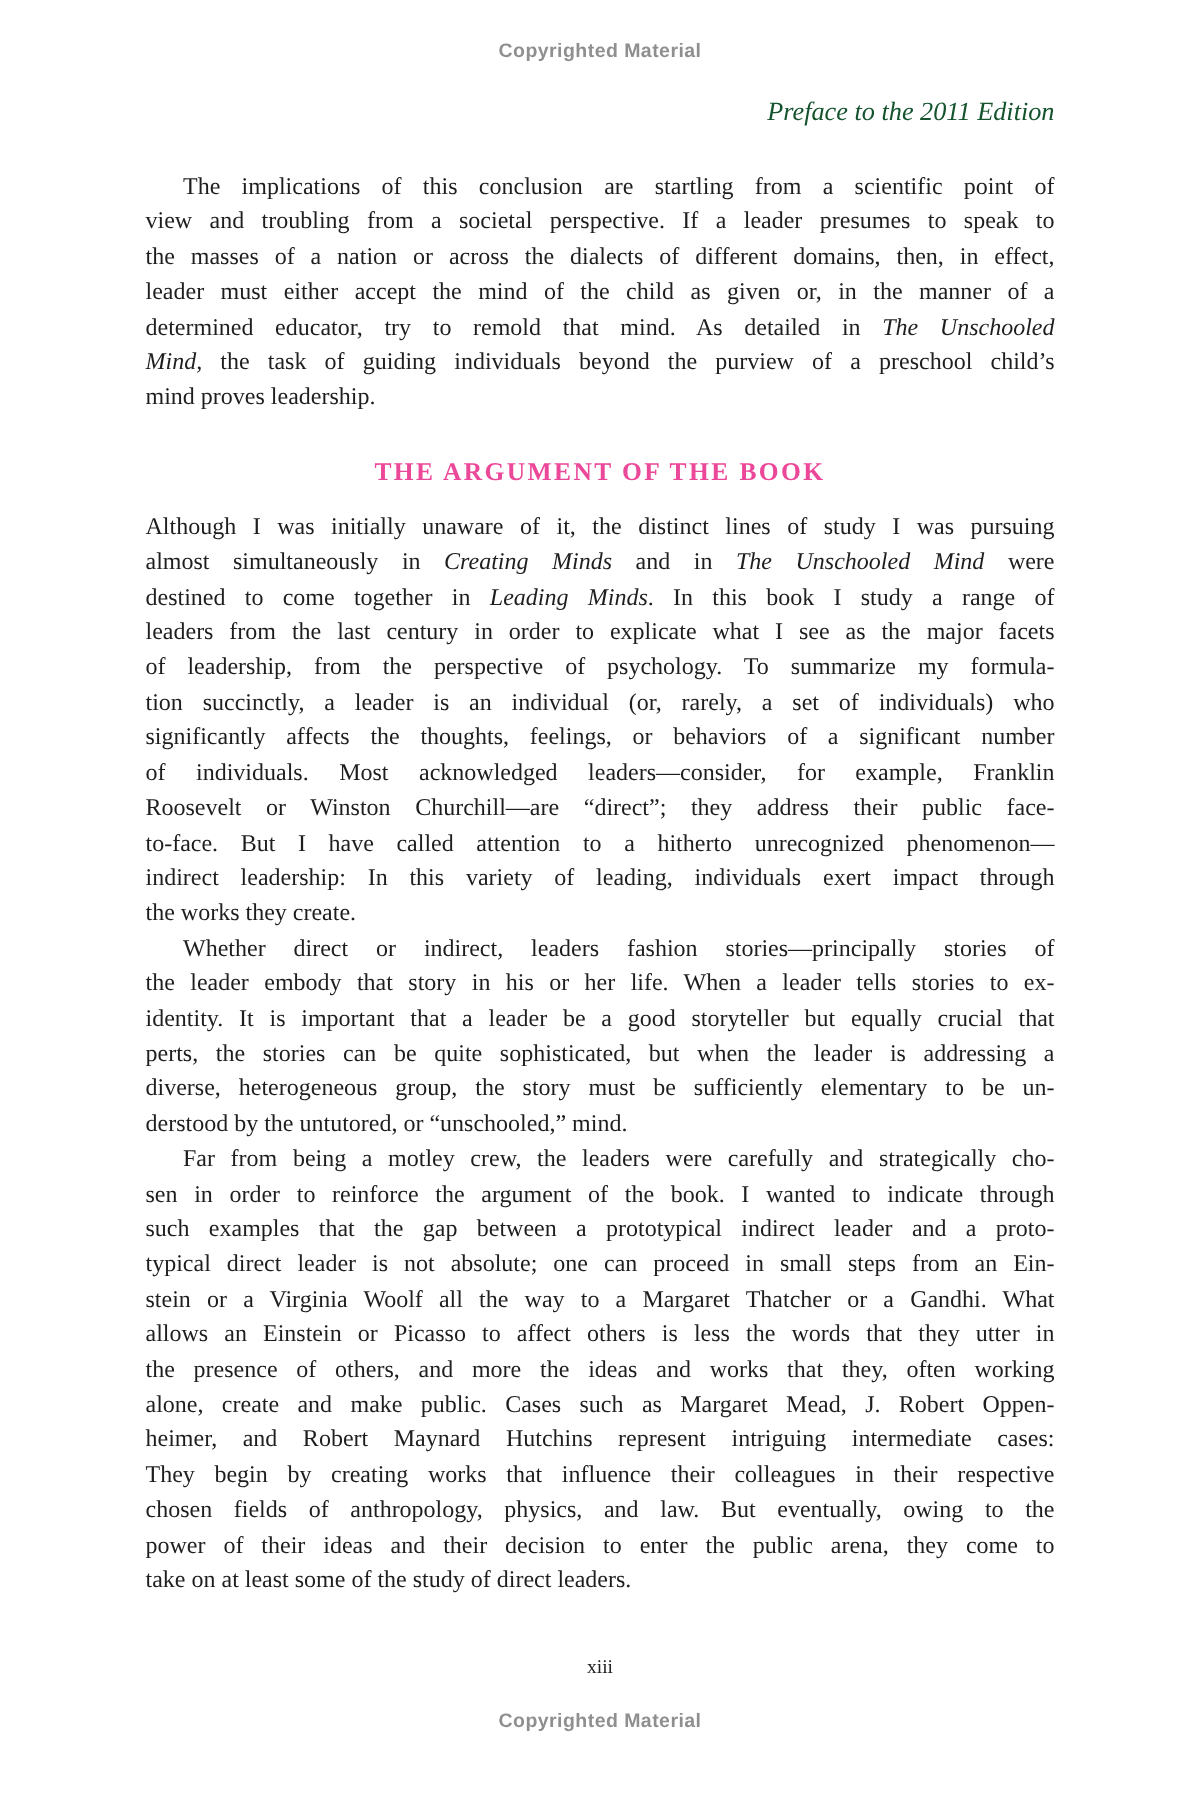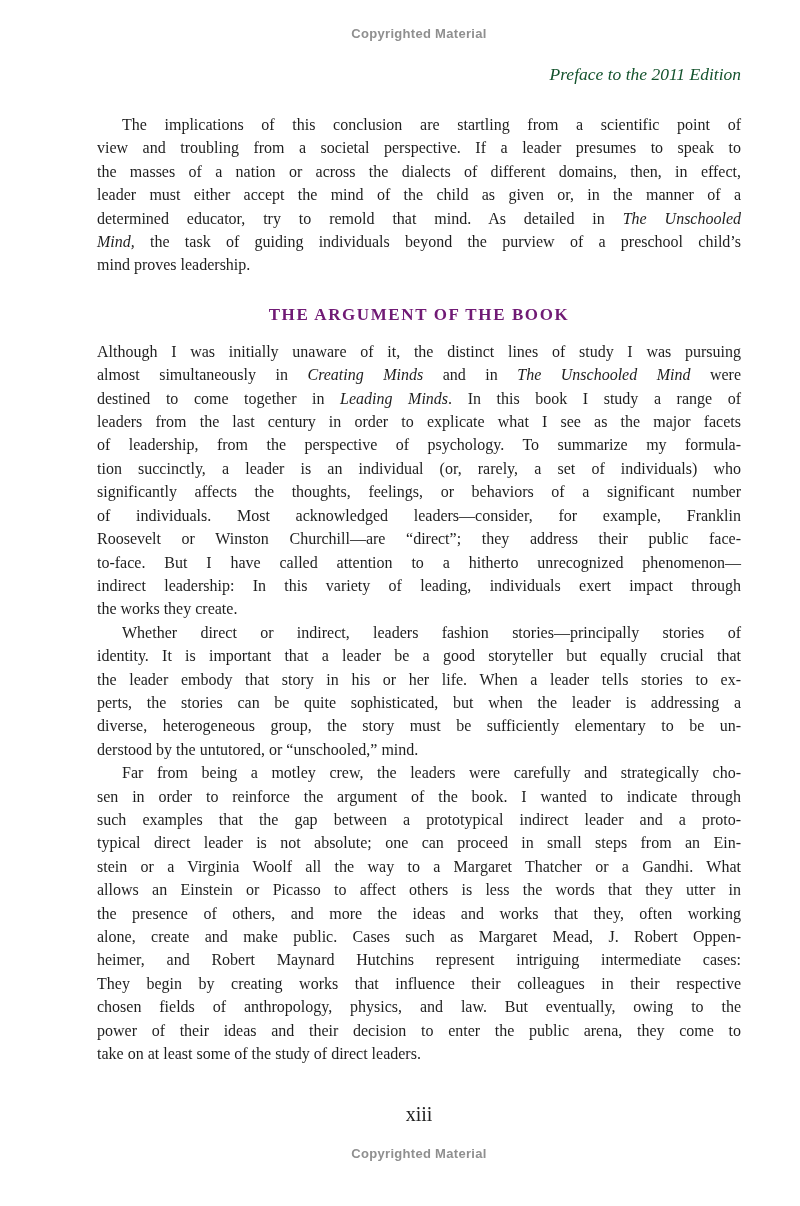--- a/index.html
+++ b/index.html
@@ -11,21 +11,21 @@
     width: 800px;
     height: 1206px;
     font-family: "Liberation Serif", serif;
     color: #1e1e1e;
     overflow: hidden;
   }
   .page {
     box-sizing: border-box;
     width: 800px;
     height: 1206px;
-    padding: 26px 59px 0 97px;
+    padding: 26px 97px 0 97px;
   }
   .copyright-notice {
     font-family: "Liberation Sans", sans-serif;
     font-weight: bold;
     font-size: 13px;
     letter-spacing: 0.3px;
     color: #8f8f8f;
     text-align: center;
   }
   .page-title {
@@ -52,26 +52,26 @@
   .para.indent .line:first-child {
     text-indent: 25px;
   }
   .section-heading {
     text-align: center;
     font-weight: bold;
     font-size: 17px;
     letter-spacing: 1.6px;
     line-height: 24px;
     margin: 26px 0 13px 0;
-    color: #701a75;
+    color: #ec4899;
   }
   .page-number {
     margin-top: 38px;
     text-align: center;
-    font-size: 20px;
+    font-size: 13px;
     color: #222222;
   }
   .copyright-bottom {
     margin-top: 20px;
   }
   em { font-style: italic; }
 </style>
 </head>
 <body>
 
@@ -100,22 +100,22 @@
         <div class="line">tion succinctly, a leader is an individual (or, rarely, a set of individuals) who</div>
         <div class="line">significantly affects the thoughts, feelings, or behaviors of a significant number</div>
         <div class="line">of individuals. Most acknowledged leaders—consider, for example, Franklin</div>
         <div class="line">Roosevelt or Winston Churchill—are “direct”; they address their public face-</div>
         <div class="line">to-face. But I have called attention to a hitherto unrecognized phenomenon—</div>
         <div class="line">indirect leadership: In this variety of leading, individuals exert impact through</div>
         <div class="line last">the works they create.</div>
       </div>
       <div class="para indent">
         <div class="line">Whether direct or indirect, leaders fashion stories—principally stories of</div>
+        <div class="line">the leader embody that story in his or her life. When a leader tells stories to ex-</div>
         <div class="line">identity. It is important that a leader be a good storyteller but equally crucial that</div>
-        <div class="line">the leader embody that story in his or her life. When a leader tells stories to ex-</div>
         <div class="line">perts, the stories can be quite sophisticated, but when the leader is addressing a</div>
         <div class="line">diverse, heterogeneous group, the story must be sufficiently elementary to be un-</div>
         <div class="line last">derstood by the untutored, or “unschooled,” mind.</div>
       </div>
       <div class="para indent">
         <div class="line">Far from being a motley crew, the leaders were carefully and strategically cho-</div>
         <div class="line">sen in order to reinforce the argument of the book. I wanted to indicate through</div>
         <div class="line">such examples that the gap between a prototypical indirect leader and a proto-</div>
         <div class="line">typical direct leader is not absolute; one can proceed in small steps from an Ein-</div>
         <div class="line">stein or a Virginia Woolf all the way to a Margaret Thatcher or a Gandhi. What</div>

